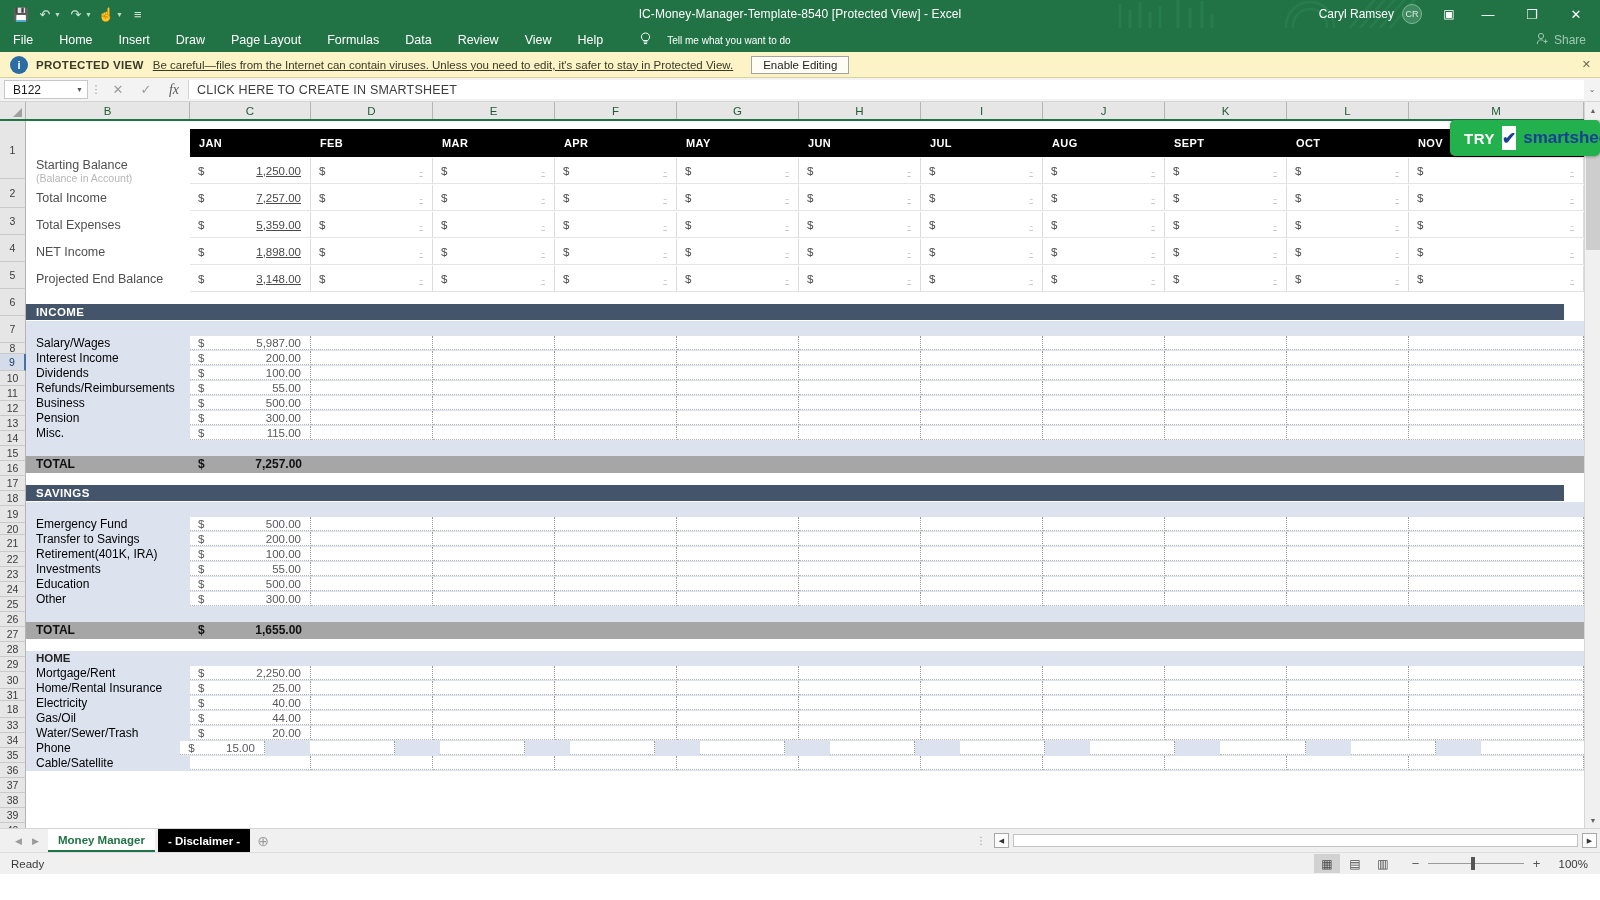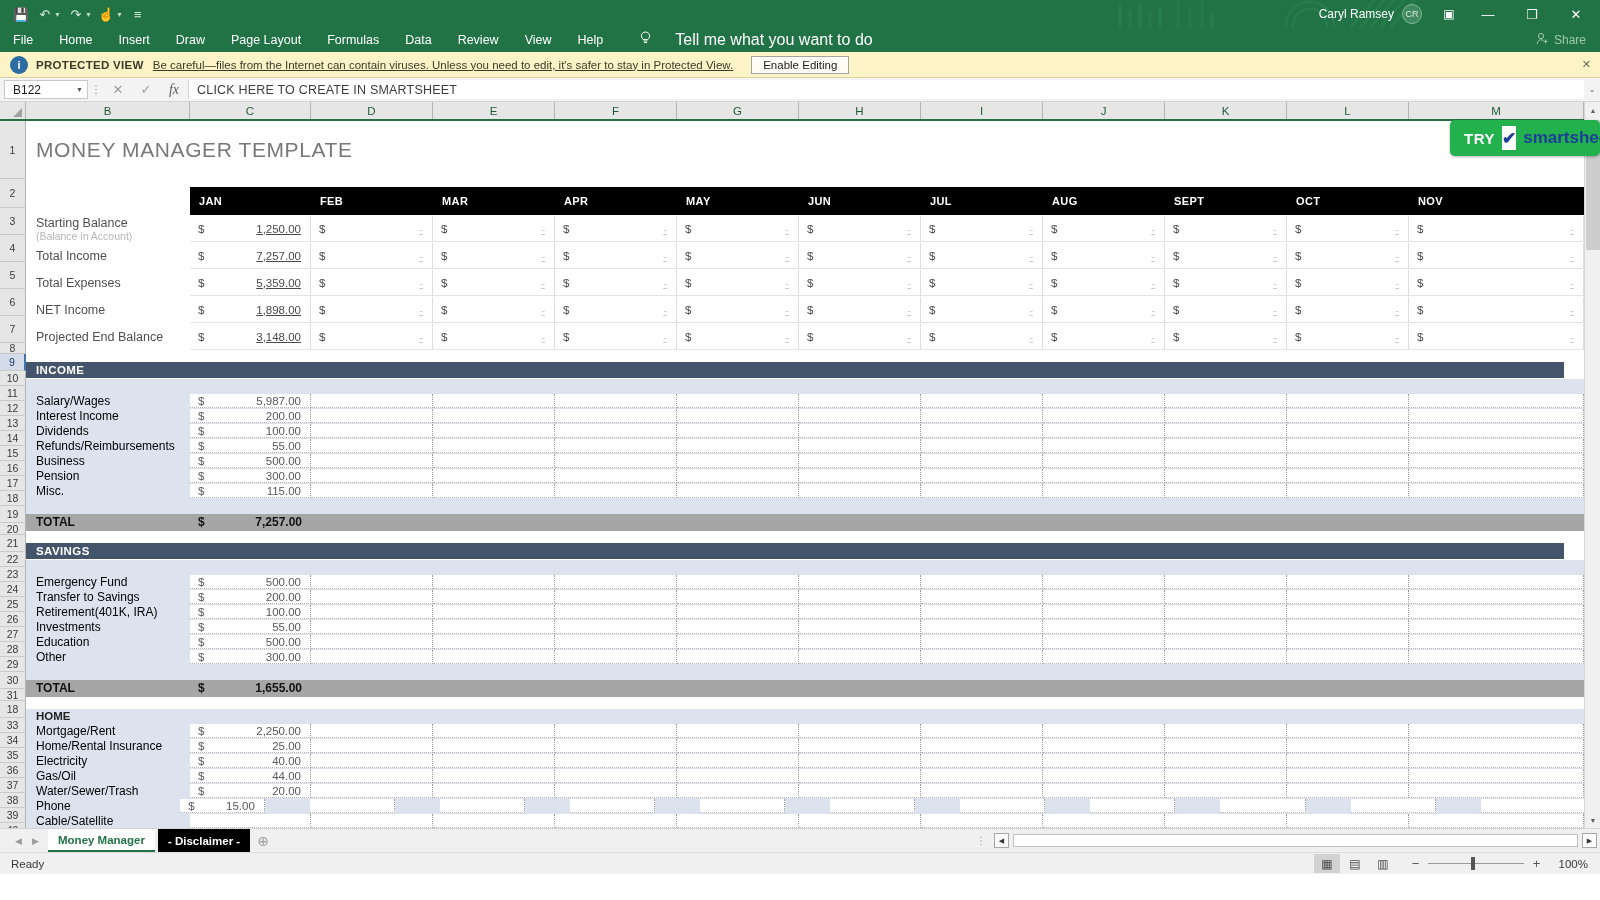--- a/index.html
+++ b/index.html
@@ -46,21 +46,21 @@
     color: #ffffff; font-size: 13px;
   }
   .wbtn.ribopt { width: 34px; font-size: 12px; }
 
   
   .ribbon {
     position: relative; height: 24px; background: #217346;
     display: flex; align-items: center; color: #ffffff; font-size: 12.5px;
   }
   .rtab { padding: 0 13px; height: 24px; line-height: 24px; white-space: nowrap; }
-  .tellme { display: flex; align-items: center; gap: 24px; padding-left: 24px; color: #ffffff; font-size: 16px; }
+  .tellme { display: flex; align-items: center; gap: 16px; padding-left: 24px; color: #ffffff; font-size: 10px; }
   .share {
     margin-left: auto; display: flex; align-items: center; gap: 5px;
     padding-right: 14px; color: #9ec9b0; font-size: 12px;
   }
 
   
   .pvbar {
     height: 26px; background: #fcf4c7; border-bottom: 1px solid #d9d2a0;
     display: flex; align-items: center; padding-left: 10px; font-size: 11.5px; color: #3a3a28;
     position: relative;
@@ -292,20 +292,21 @@
     <div class="qat-btn strong">💾</div>
     <div class="qat-btn">↶</div>
     <div class="qat-caret">▼</div>
     <div class="qat-btn">↷</div>
     <div class="qat-caret">▼</div>
     <div class="qat-btn strong">☝</div>
     <div class="qat-caret">▼</div>
     <div class="qat-btn">≡</div>
   </div>
 
+  <div class="tb-title">IC-Money-Manager-Template-8540  [Protected View]  -  Excel</div>
 
   <div class="tb-right">
     <div class="tb-user">Caryl Ramsey</div>
     <div class="avatar">CR</div>
     <div class="wbtn ribopt">▣</div>
     <div class="wbtn">—</div>
     <div class="wbtn">❐</div>
     <div class="wbtn close">✕</div>
   </div>
 </div>
@@ -419,23 +420,20 @@
         <div class="rh" style="height: 15px;">33</div>
         <div class="rh" style="height: 15px;">34</div>
         <div class="rh" style="height: 15px;">35</div>
         <div class="rh" style="height: 15px;">36</div>
         <div class="rh" style="height: 15px;">37</div>
         <div class="rh" style="height: 15px;">38</div>
         <div class="rh" style="height: 15px;">39</div>
         <div class="rh" style="height: 15px;">40</div>
       </div>
     <div class="sheet" id="sheet">
-        <div class="srow" style="height: 58px;">
-          <div class="cell bigtitle" style="width: 529px; height: 100%;">MONEY MANAGER TEMPLATE</div>
-        </div>
         <div class="srow" style="height: 29px; margin-top: 8px;">
           <div class="cell " style="width: 164px; height: 100%;"></div>
           <div class="cell monthhdr" style="width: 121px; height: 100%;">JAN</div>
           <div class="cell monthhdr" style="width: 122px; height: 100%;">FEB</div>
           <div class="cell monthhdr" style="width: 122px; height: 100%;">MAR</div>
           <div class="cell monthhdr" style="width: 122px; height: 100%;">APR</div>
           <div class="cell monthhdr" style="width: 122px; height: 100%;">MAY</div>
           <div class="cell monthhdr" style="width: 122px; height: 100%;">JUN</div>
           <div class="cell monthhdr" style="width: 122px; height: 100%;">JUL</div>
           <div class="cell monthhdr" style="width: 122px; height: 100%;">AUG</div>

